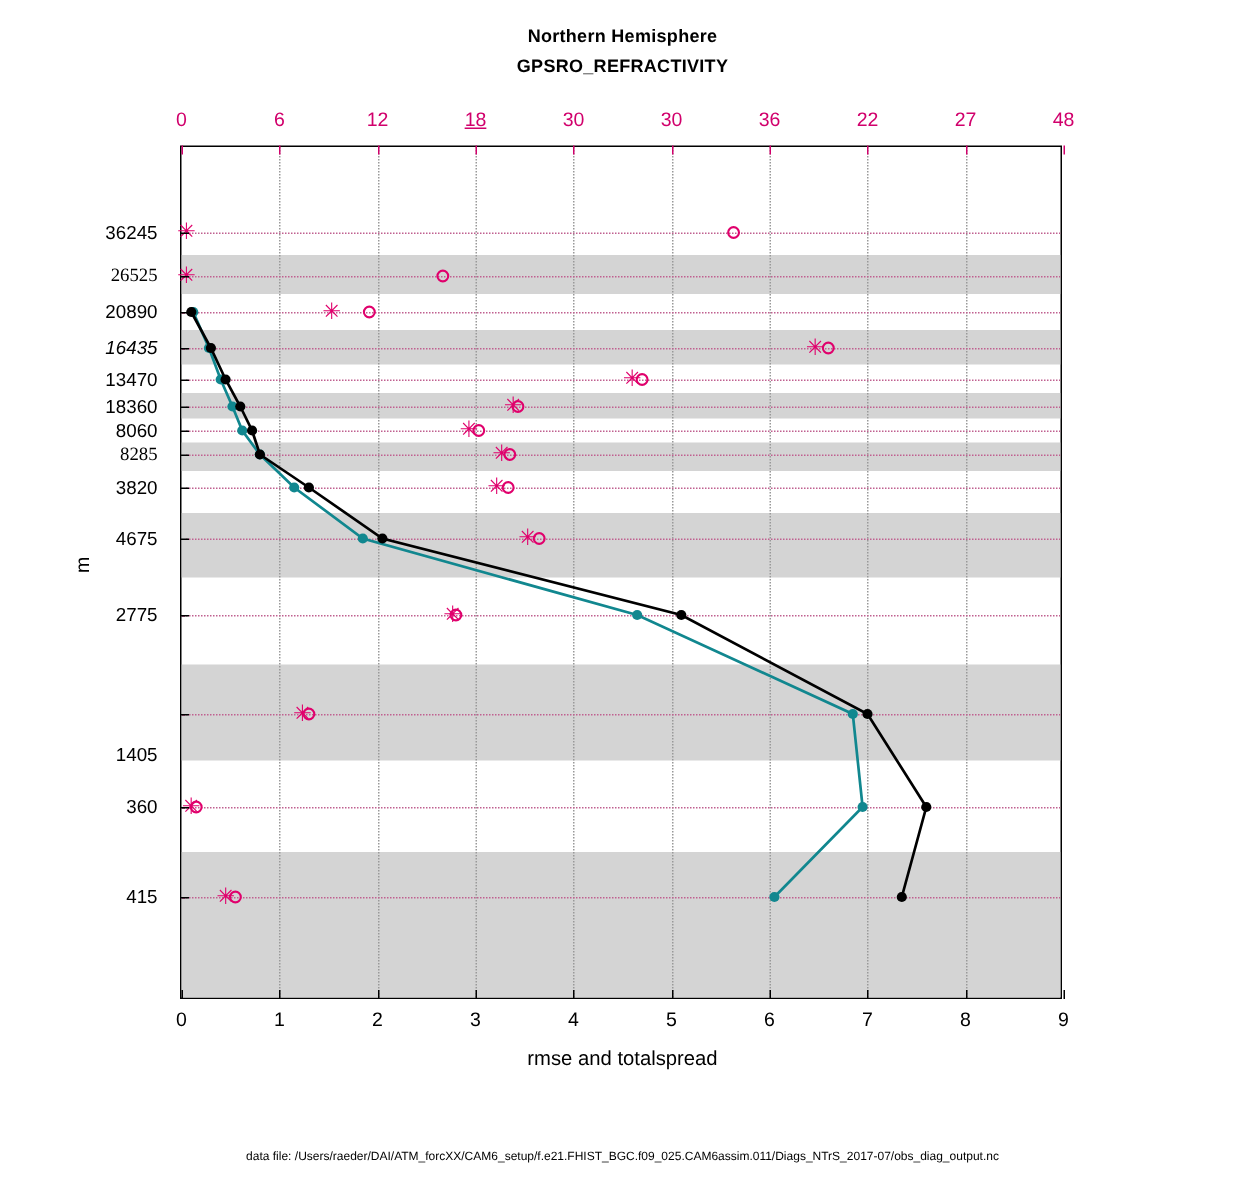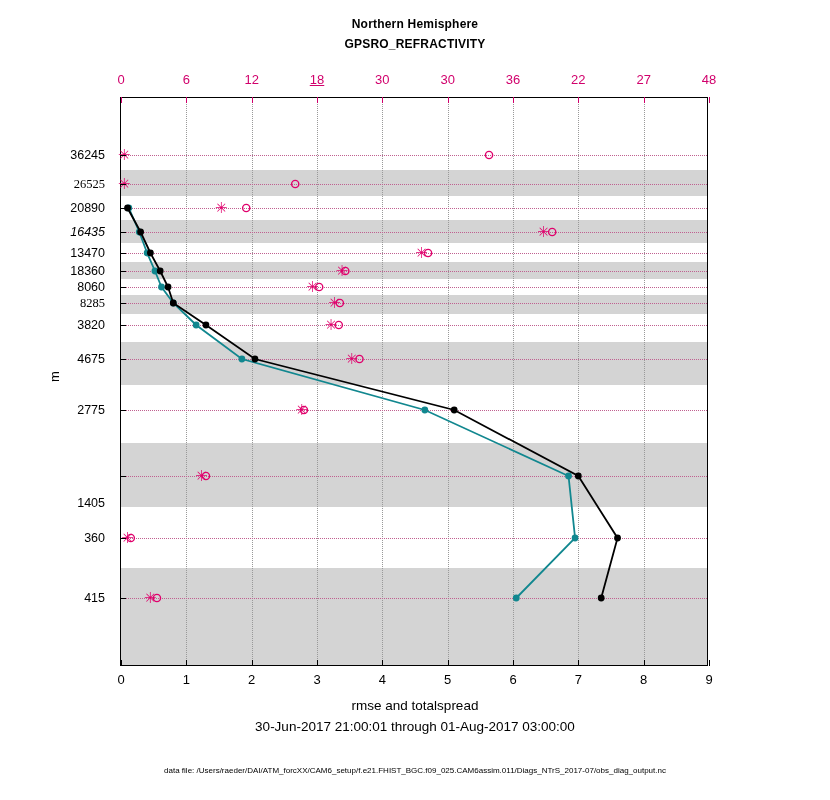--- a/index.html
+++ b/index.html
@@ -216,21 +216,20 @@
 <div id="figure">
 
   <div class="title-block">
     <div class="title-line">Northern Hemisphere</div>
     <div class="title-line">GPSRO_REFRACTIVITY</div>
   </div>
 
 
   <div class="ylabel">m</div>
   <div class="xlabel">rmse and totalspread</div>
-  <div class="subtitle">30-Jun-2017 21:00:01 through 01-Aug-2017 03:00:00</div>
   <div class="datafile">data file: /Users/raeder/DAI/ATM_forcXX/CAM6_setup/f.e21.FHIST_BGC.f09_025.CAM6assim.011/Diags_NTrS_2017-07/obs_diag_output.nc</div>
 
   <div id="plot">
     <div id="bands">
         <div class="band" style="top: 71.5px; height: 26.5px;"></div>
         <div class="band" style="top: 122px; height: 22.5px;"></div>
         <div class="band" style="top: 164px; height: 17px;"></div>
         <div class="band" style="top: 197px; height: 19px;"></div>
         <div class="band" style="top: 244px; height: 42.5px;"></div>
         <div class="band" style="top: 345px; height: 64px;"></div>

